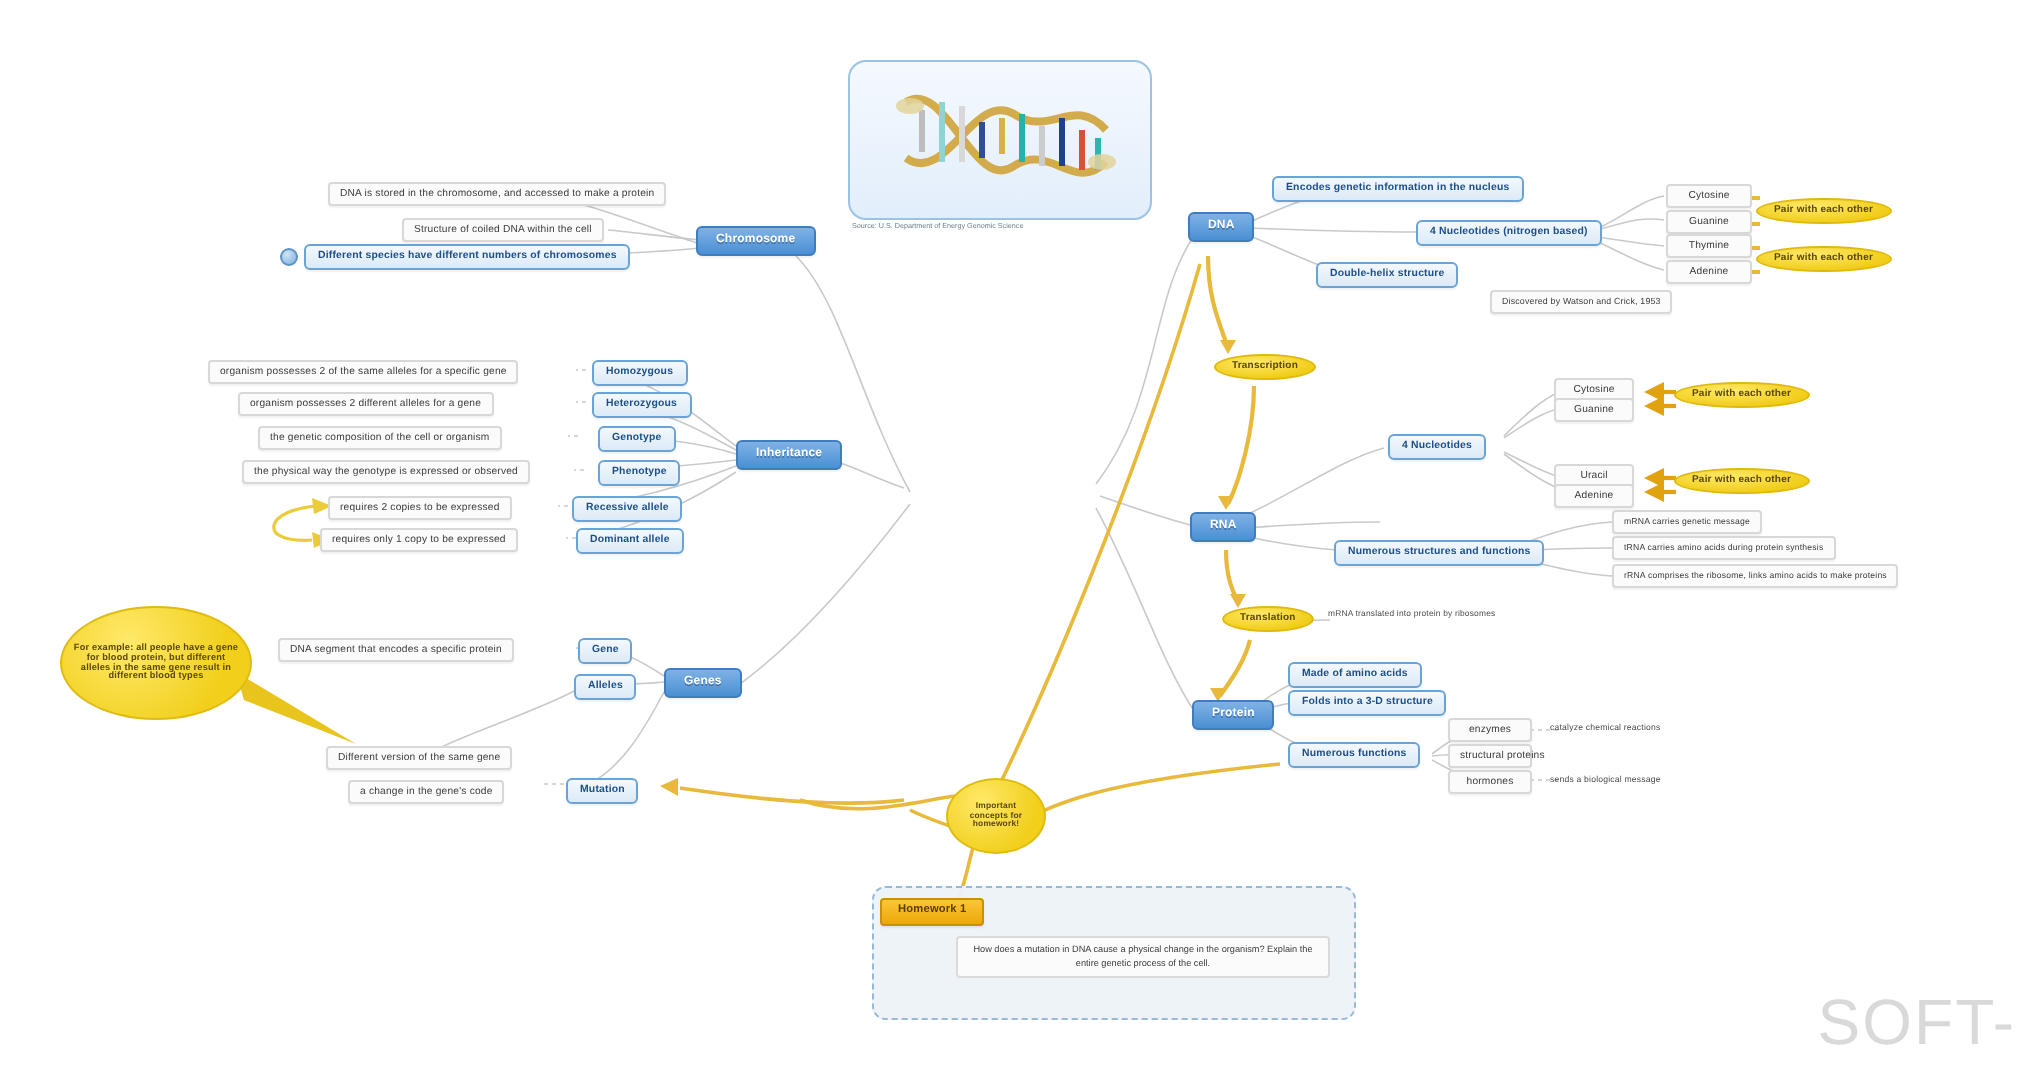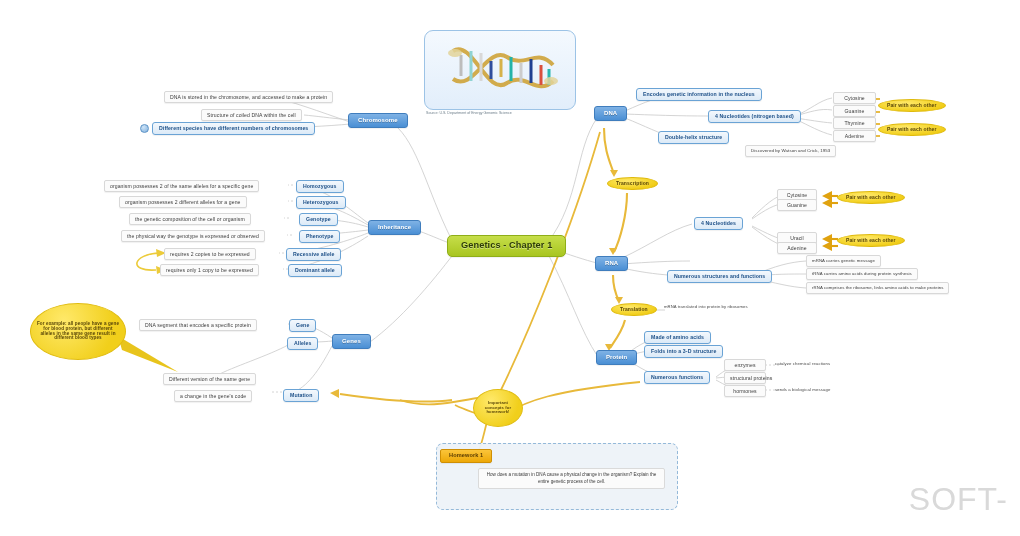--- a/index.html
+++ b/index.html
@@ -128,21 +128,21 @@
 
   
   .mini-icon{
     position:absolute;width:7px;height:7px;border-radius:50%;
     background:radial-gradient(circle at 35% 30%,#cfe4f7,#7fb0dd);
     border:1px solid #5d93c6;
   }
 
   
   #watermark{
-    position:absolute;right:12px;bottom:18px;
+    position:absolute;right:12px;bottom:6px;
     font-size:32px;letter-spacing:1px;color:#d9d9d9;
     font-family:"Liberation Sans", sans-serif;
     display:flex;align-items:flex-start;gap:3px;
     user-select:none;
   }
   #watermark .ok{
     background:#cfcfcf;color:#f4f4f4;border-radius:9px;
     padding:0 9px;
   }
   
@@ -316,21 +316,20 @@
         <line x1="124" y1="38" x2="124" y2="54" stroke="#2bb6ae"></line>
       </g>
       <g fill="#e2d49a" opacity=".85">
         <ellipse cx="30" cy="22" rx="7" ry="4"></ellipse>
         <ellipse cx="126" cy="50" rx="7" ry="4"></ellipse>
       </g>
     </svg>
   </div>
   <div id="dna-caption">Source: U.S. Department of Energy Genomic Science</div>
 
-  <div class="node green sh" style="left:447px;top:235px;">Genetics - Chapter 1</div>
 
   <div class="node blue-solid sh" style="left:348px;top:113px;">Chromosome</div>
   <div class="node leaf sh" style="left:164px;top:91px;">DNA is stored in the chromosome, and accessed to make a protein</div>
   <div class="node leaf sh" style="left:201px;top:109px;">Structure of coiled DNA within the cell</div>
   <div class="node blue sh" style="left:152px;top:122px;">Different species have different numbers of chromosomes</div>
   <div class="mini-icon" style="left:140px;top:124px;"></div>
 
   <div class="node blue-solid sh" style="left:368px;top:220px;">Inheritance</div>
 
   <div class="node leaf sh" style="left:104px;top:180px;">organism possesses 2 of the same alleles for a specific gene</div>

